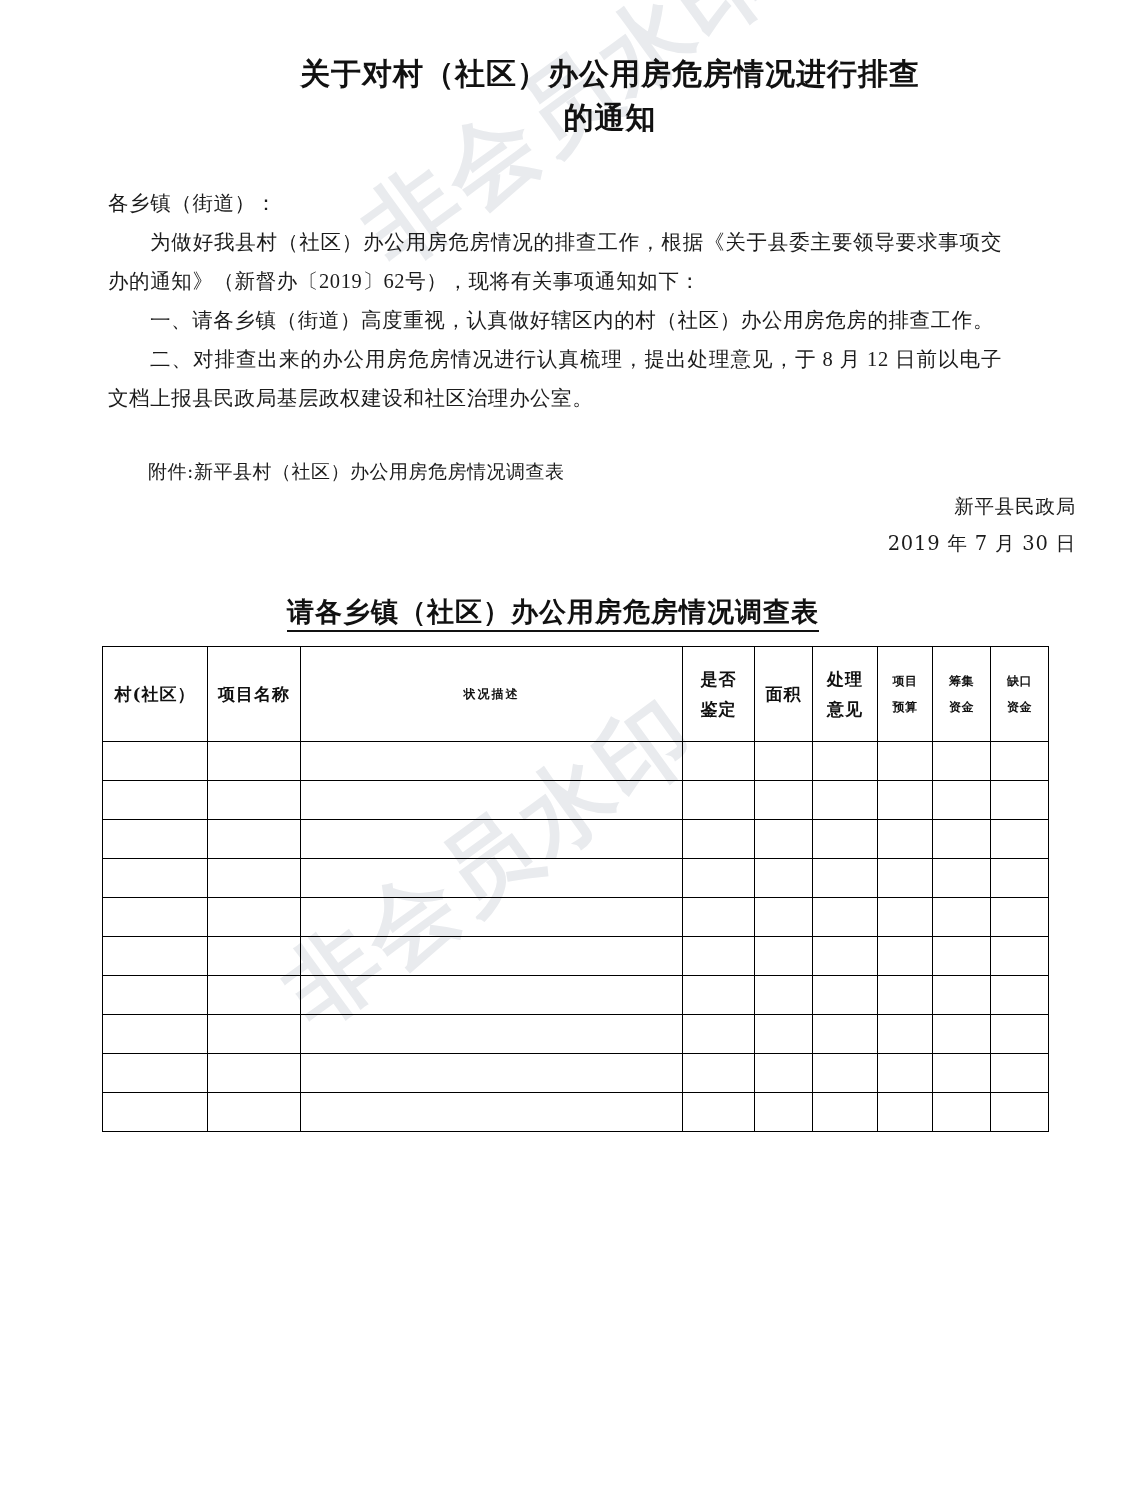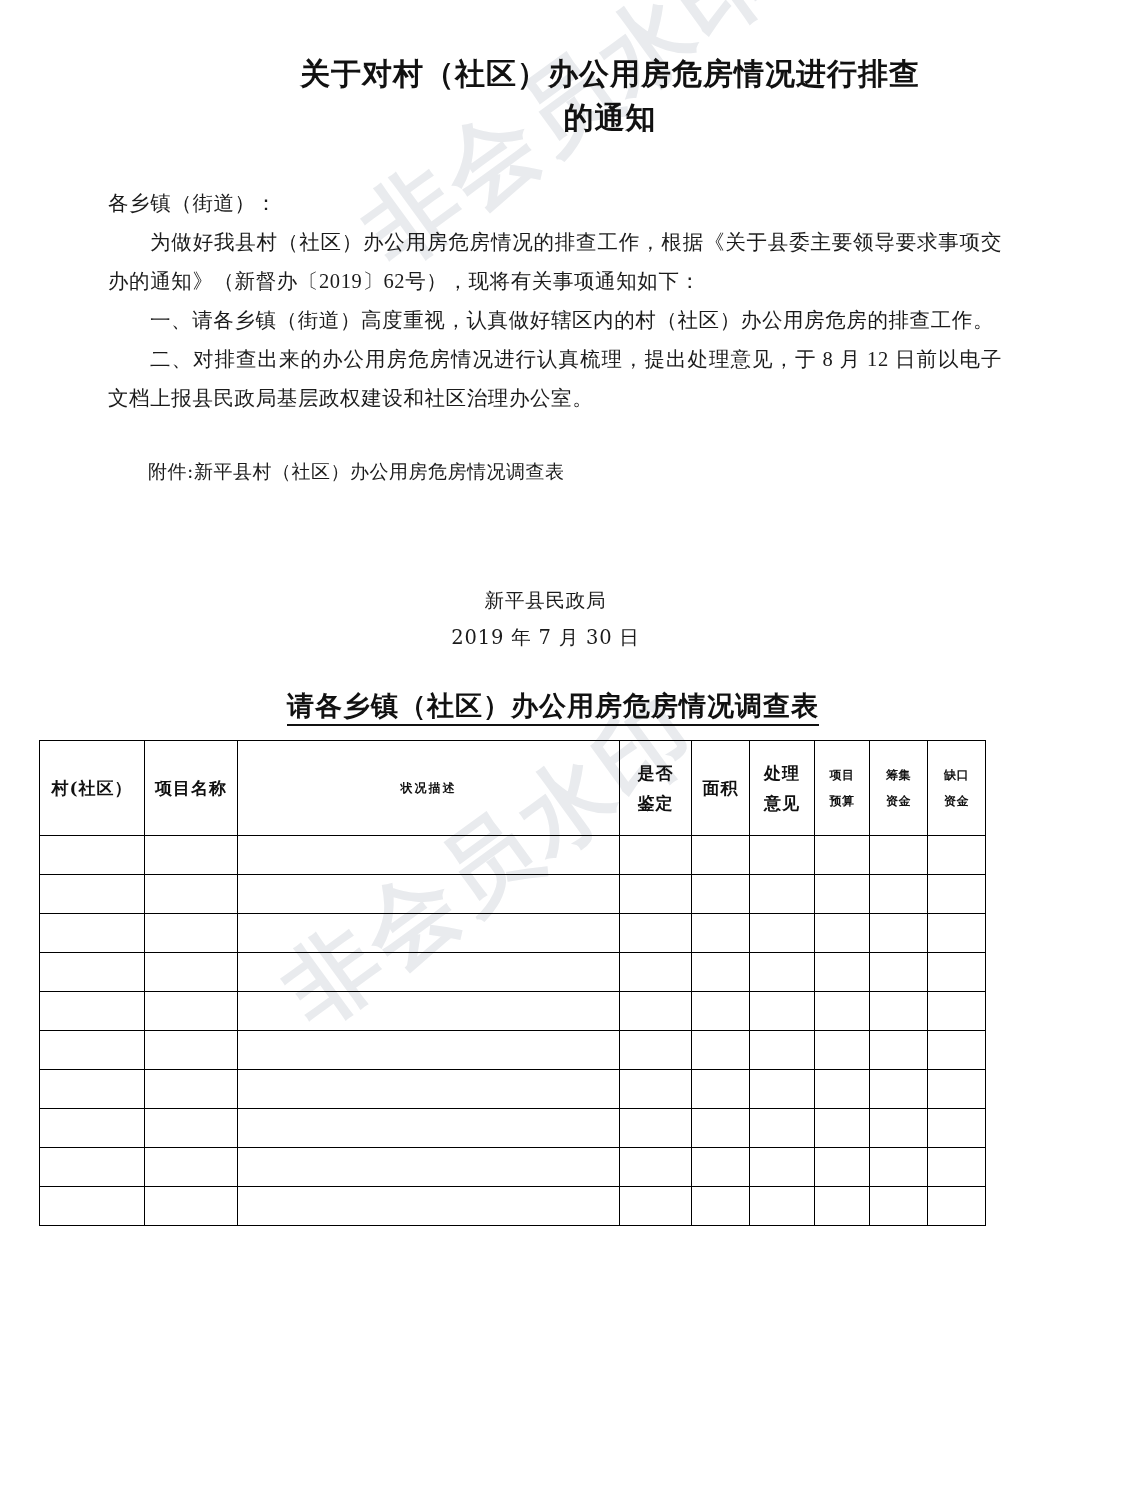--- a/index.html
+++ b/index.html
@@ -88,23 +88,22 @@
     font-size: 19px;
     line-height: 34px;
     color: #1b1b1b;
     margin: 0;
     padding-left: 148px;
     letter-spacing: 0.5px;
   }
   .attachment-wrap { margin-top: 36px; }
 
   .signature {
-    margin-top: 94px;
-    text-align: center;
-    padding-right: 31px;
+    text-align: right;
+    padding-right: 46px;
   }
   .sig-line {
     font-family: "DejaVu Serif", "Liberation Serif", serif;
     font-size: 19.5px;
     line-height: 37px;
     color: #1b1b1b;
     letter-spacing: 0.8px;
   }
 
   .table-title {
@@ -144,21 +143,21 @@
   .blank.w2 { width: 84px; }
   .blank.w3 { width: 108px; }
   .blank.w4 { width: 110px; }
   .gap-a { width: 14px; }
   .gap-b { width: 108px; }
   .gap-c { width: 76px; }
 
   
   .table-wrap {
     margin-top: 16px;
-    padding: 0 67px 0 39px;
+    padding: 0 67px 0 102px;
   }
   table.survey {
     border-collapse: collapse;
     width: 946px;
     table-layout: fixed;
   }
   table.survey td {
     border: 1.5px solid #000000;
     padding: 0;
     text-align: center;

